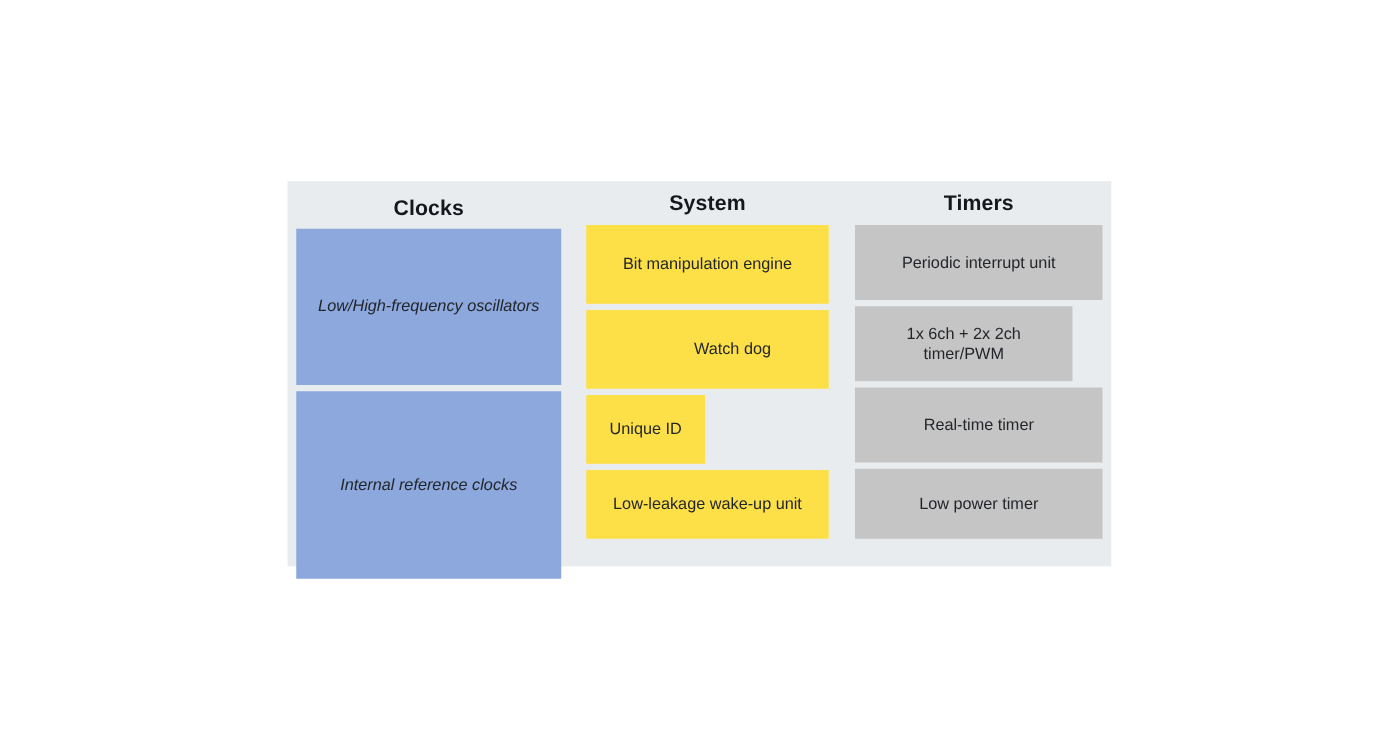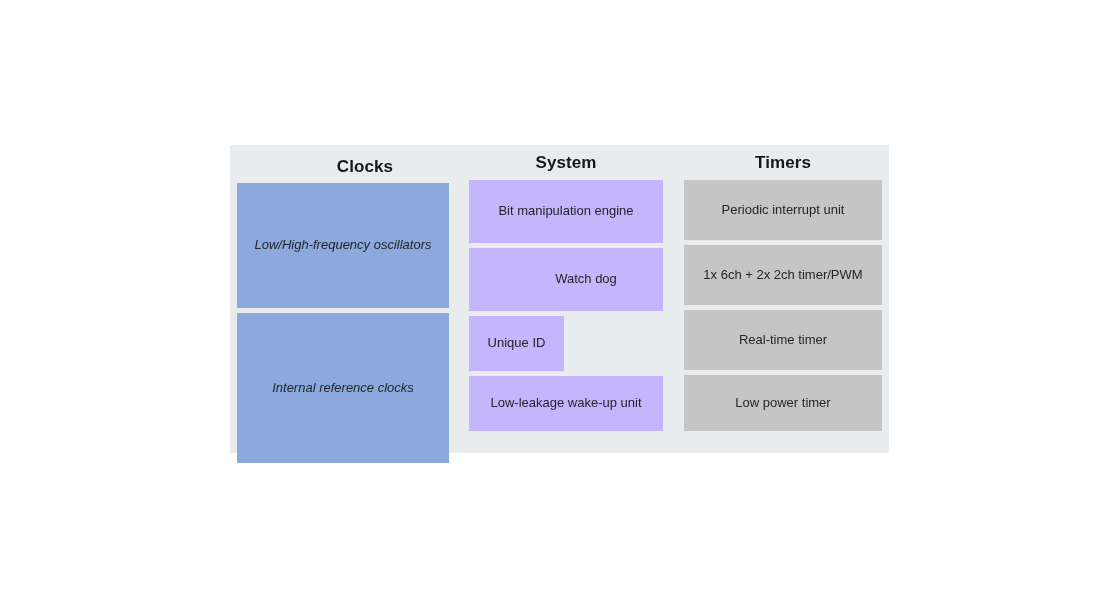--- a/index.html
+++ b/index.html
@@ -30,21 +30,21 @@
     background: #e8ecef;
     box-sizing: border-box;
   }
 
   
   .column {
     position: absolute;
     top: 0;
     height: 100%;
   }
-  #col-clocks { left: 7px;   width: 212px; padding-left: 44px; }
+  #col-clocks { left: 7px;   width: 212px; }
   #col-system { left: 239px; width: 194px; }
   #col-timers { left: 454px; width: 198px; }
 
   .col-title {
     position: absolute;
     left: 0;
     width: 100%;
     text-align: center;
     font-size: 17px;
     font-weight: bold;
@@ -64,37 +64,37 @@
     align-items: center;
     justify-content: center;
     text-align: center;
     font-size: 13px;
     color: #22262b;
     line-height: 1.25;
     padding: 2px 8px;
   }
 
   .block.blue  { background: #8ca8dc; font-style: italic; }
-  .block.orange{ background: #c4b5fd; }
+  .block.orange{ background: #fde047; }
   .block.grey  { background: #c6c5c5; }
 
   
   #clk-0 { left: 0;  top: 38px;  width: 212px; height: 125px; }
   #clk-1 { left: 0;  top: 168px; width: 212px; height: 150px; }
 
   
   #sys-0 { left: 0;   top: 35px;  width: 194px; height: 63px; }
   #sys-1 { left: 0;   top: 103px; width: 194px; height: 63px; padding-left: 48px; }
   #sys-2 { left: 0;   top: 171px; width: 95px;  height: 55px; }
   #sys-3 { left: 99px;top: 171px; width: 95px;  height: 55px; }
   #sys-4 { left: 0;   top: 231px; width: 194px; height: 55px; }
 
   
   #tmr-0 { left: 0; top: 35px;  width: 198px; height: 60px; }
-  #tmr-1 { left: 0; top: 100px; width: 198px; height: 60px; }
+  #tmr-1 { left: 0; top: 100px; width: 174px; height: 60px; }
   #tmr-2 { left: 0; top: 165px; width: 198px; height: 60px; }
   #tmr-3 { left: 0; top: 230px; width: 198px; height: 56px; }
 </style>
 </head>
 <body>
 
 <div id="stage">
 
   <div id="panel">
 

